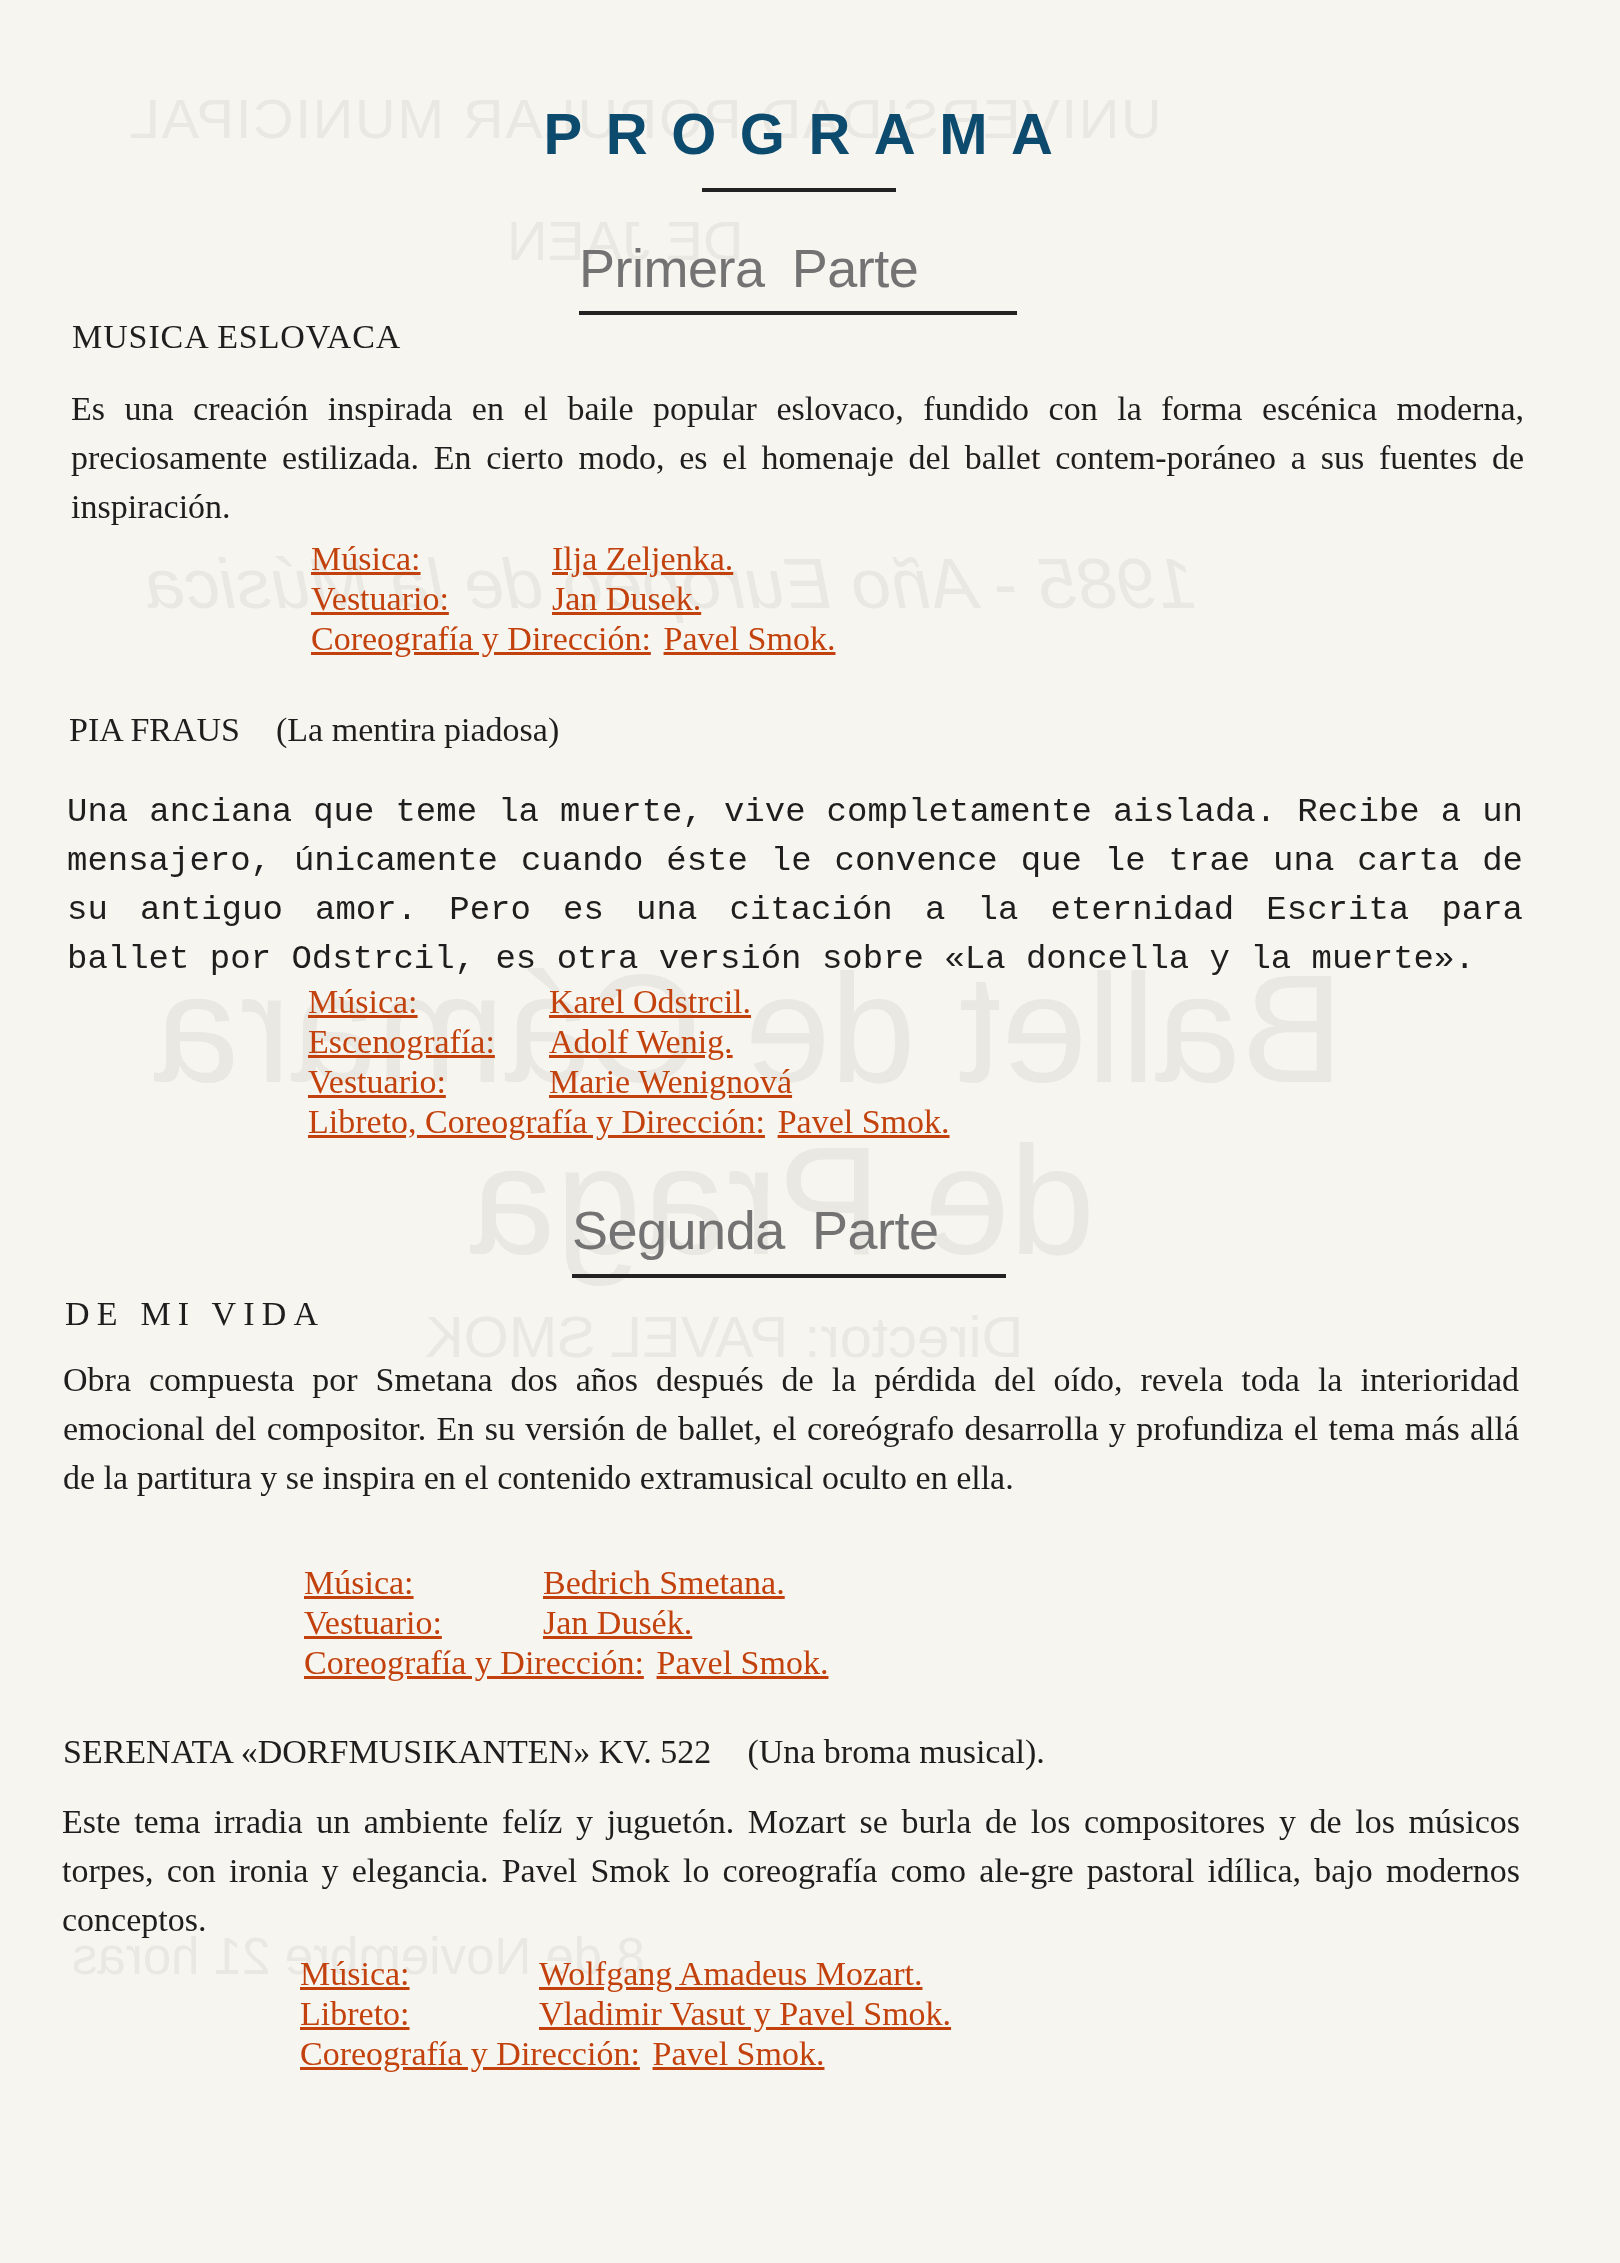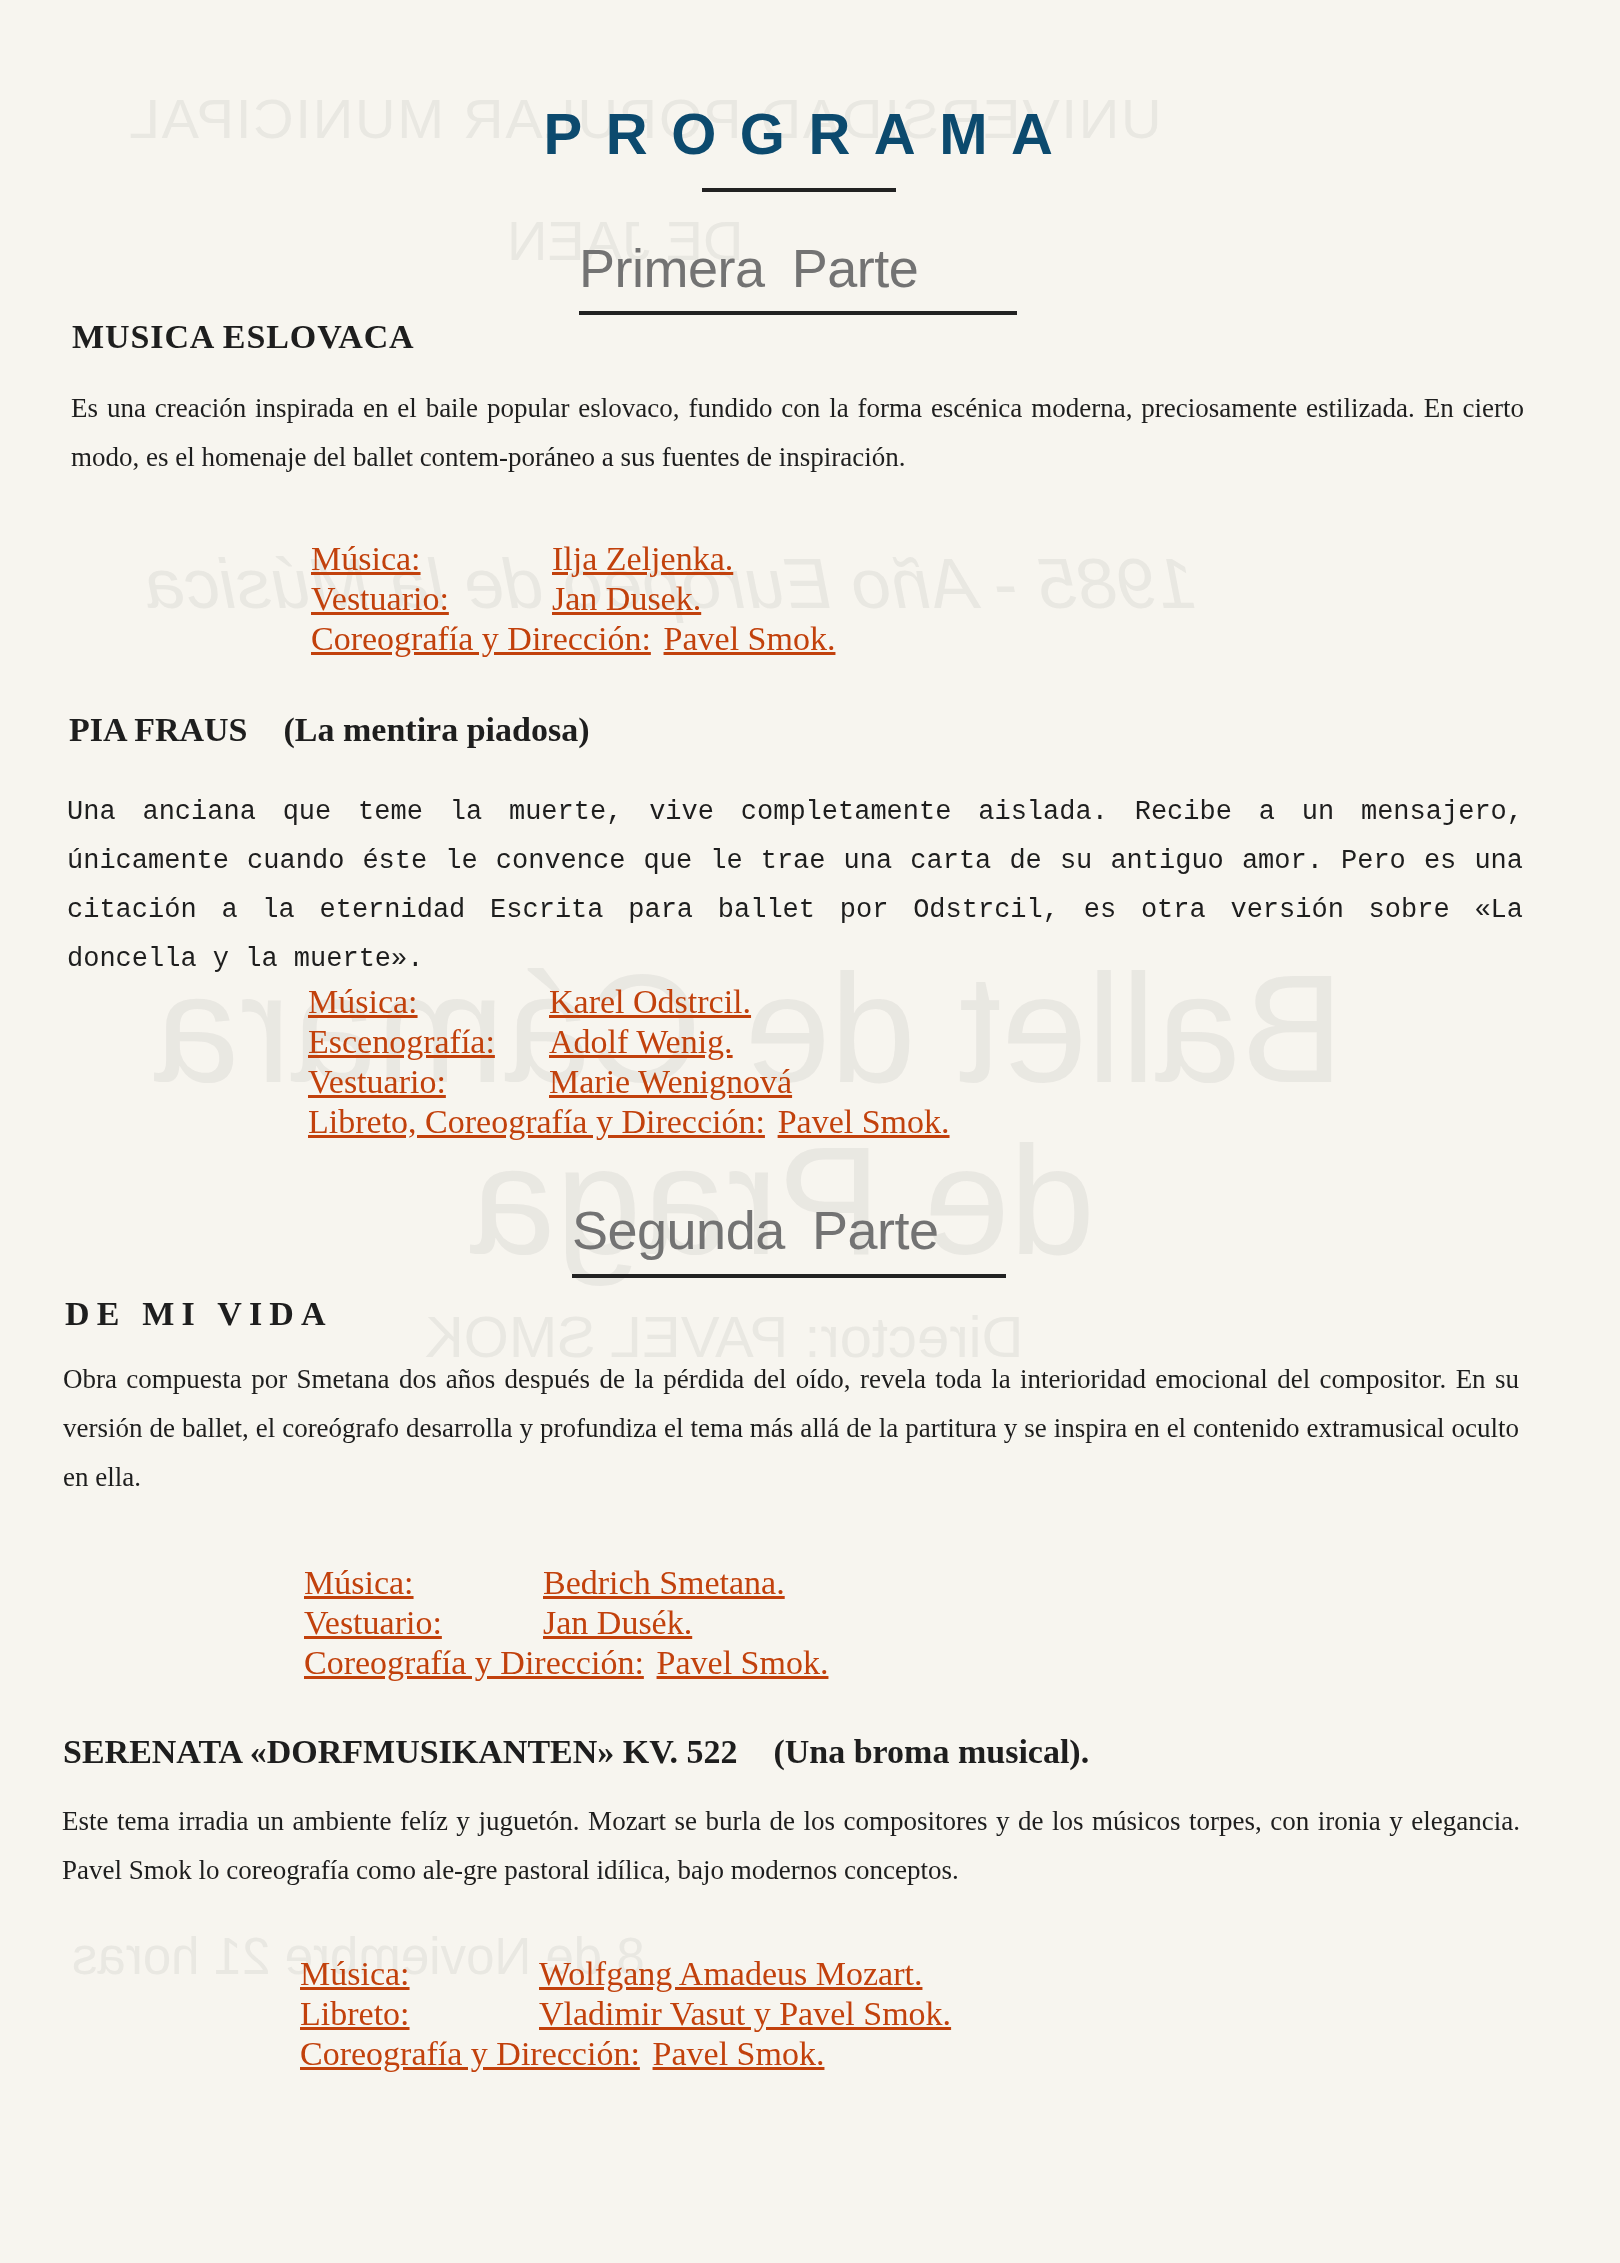--- a/index.html
+++ b/index.html
@@ -64,27 +64,26 @@
   .p1 { left: 579px; top: 237px; }
   .p1r { left: 579px; top: 311px; width: 438px; }
   .p2 { left: 572px; top: 1199px; }
   .p2r { left: 572px; top: 1274px; width: 434px; }
 
   .section-title {
     position: absolute;
     font-size: 34px;
     color: #1e1e1e;
     white-space: nowrap;
-    font-weight: bold;
   }
   .section-title .sub { margin-left: 36px; }
 
   .para {
     position: absolute;
-    font-size: 27px;
+    font-size: 34px;
     line-height: 49px;
     text-align: justify;
     color: #1e1e1e;
   }
 
   .credits {
     position: absolute;
     font-size: 34px;
     line-height: 40px;
     color: #c2410c;

